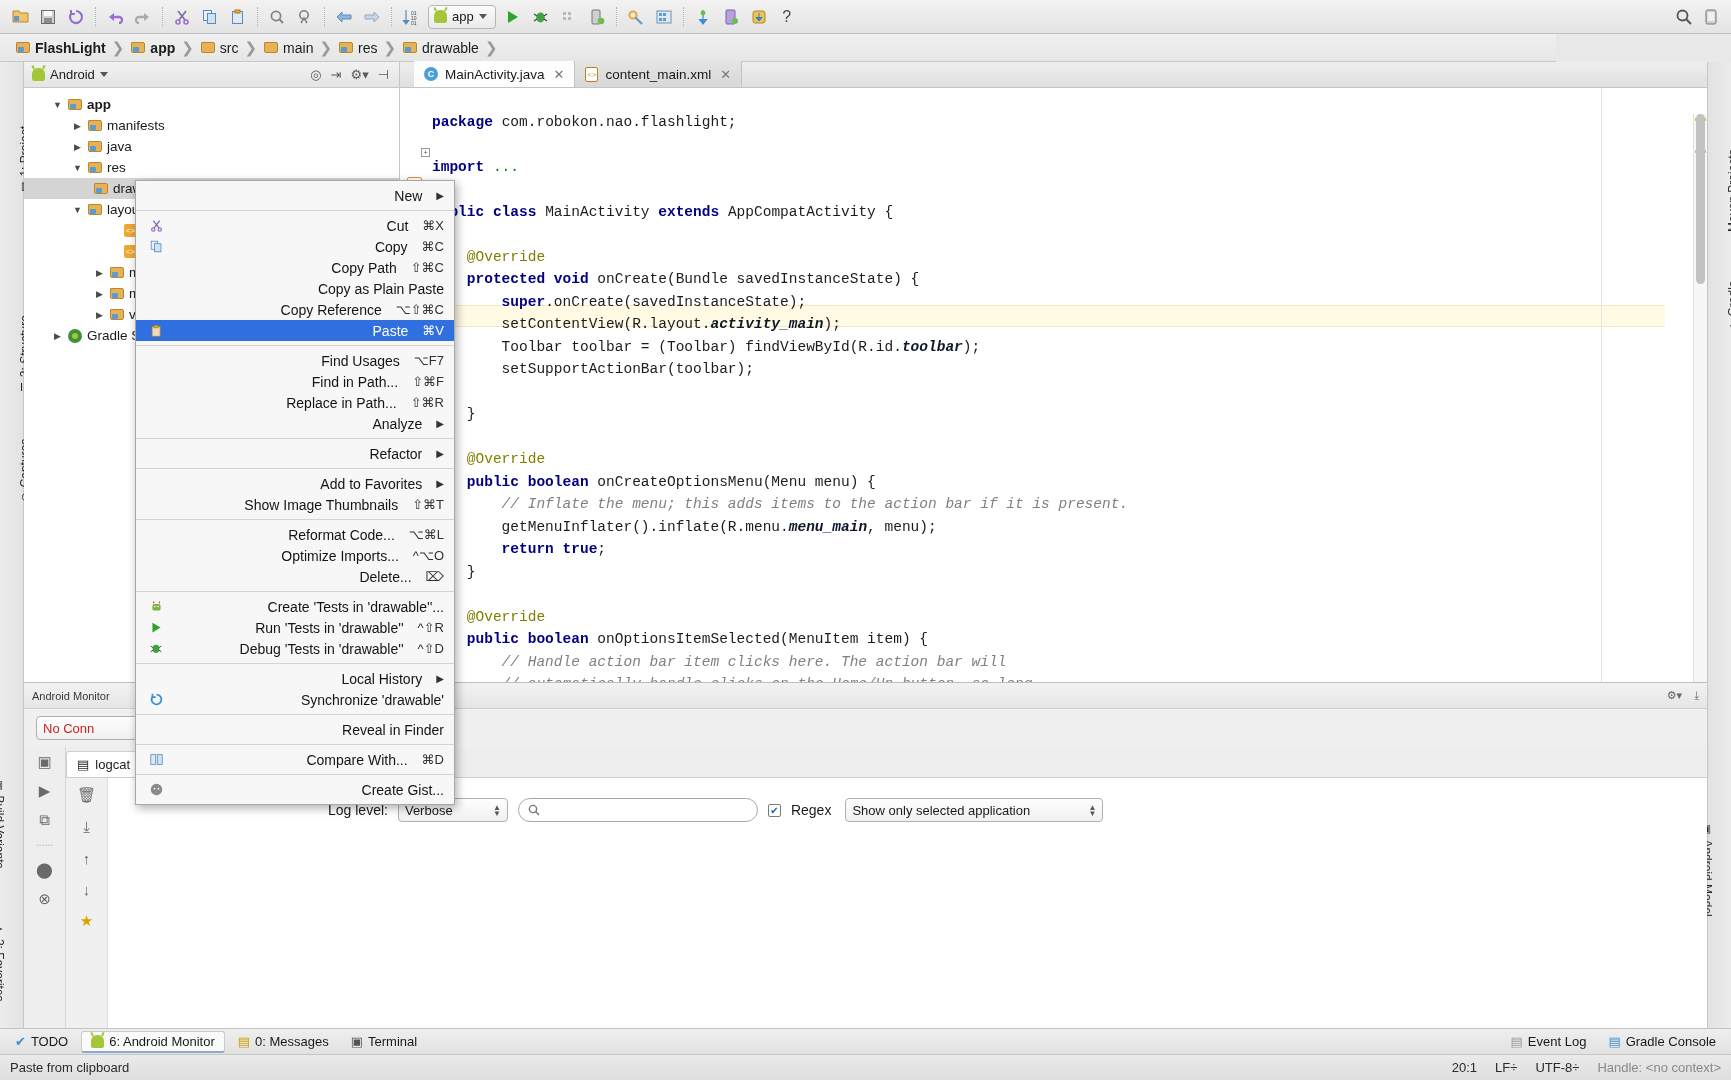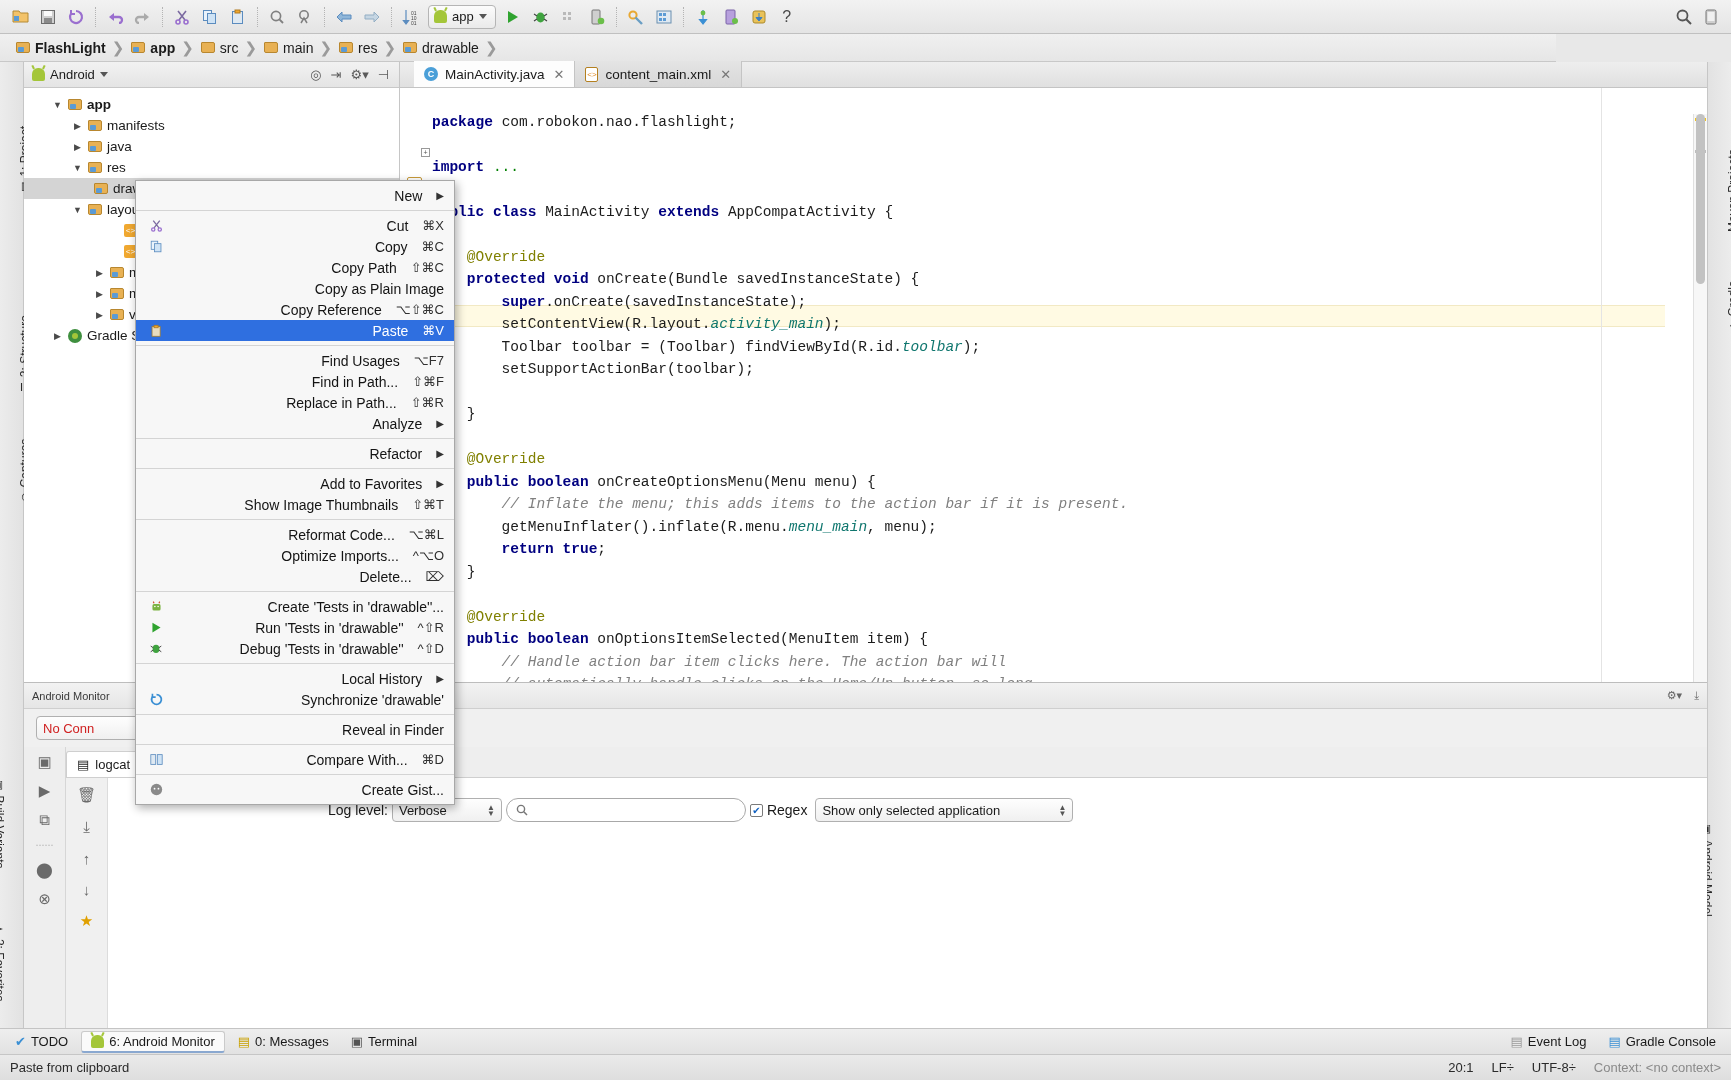--- a/index.html
+++ b/index.html
@@ -168,21 +168,21 @@
   }
   .code {
     position:absolute; left:32px; top:8px; right:42px; bottom:0;
     font-family:"Liberation Mono","DejaVu Sans Mono",monospace;
     font-size:14.5px; line-height:22.5px; white-space:pre;
     color:#1c1c1c;
   }
   .kw  { color:#000080; font-weight:bold; }
   .ann { color:#808000; }
   .cmt { color:#808080; font-style:italic; }
-  .fld { color:#0f766e; font-weight:normal; font-style:italic; }
+  .fld { color:#0f172a; font-weight:bold; font-style:italic; }
   .str { color:#008000; }
   .hl-line {
     position:absolute; left:32px; right:42px; height:22px;
     background:#fffae3; border-top:1px solid #f2e9c4;
     border-bottom:1px solid #f2e9c4;
   }
   .margin-line {
     position:absolute; top:0; bottom:0; width:1px; background:#e4e4e4;
   }
   .scroll-col {
@@ -251,21 +251,21 @@
   .lctab.dim { background:#e2e2e2; }
   .logcat-main { flex:1; display:flex; background:#fff;
     border-top:1px solid #cfcfcf; }
   .lc-left-tools {
     width:42px; background:#f0f0f0; border-right:1px solid #dcdcdc;
     display:flex; flex-direction:column; align-items:center;
     padding-top:8px; gap:14px; font-size:15px; color:#6a6a6a;
   }
   .lc-filterbar {
     position:absolute; left:84px; right:8px; top:100px; height:36px;
-    display:flex; align-items:center; gap:4px;
+    display:flex; align-items:center; gap:10px;
   }
   .lc-label { font-size:14px; color:#1a1a1a; }
   .search-field {
     width:240px; height:24px; background:#fff; border:1px solid #a8a8a8;
     border-radius:12px; display:flex; align-items:center; gap:6px;
     padding:0 9px; font-size:12px; color:#888;
   }
   .chk {
     width:13px;height:13px;background:#fff;border:1px solid #7a7a7a;
     border-radius:2px;display:flex;align-items:center;justify-content:center;
@@ -818,21 +818,21 @@
     </div>
   </div>
 
   <div class="statusbar">
     <span>Paste from clipboard</span>
     <div class="sb-right">
       <span>20:1</span>
       <span>LF÷</span>
       <span>UTF-8÷</span>
       <span class="sb-dim">
-        <span>Context:</span>
+        <span>Handle:</span>
         <span>&lt;no context&gt;</span>
       </span>
     </div>
   </div>
 
   <div class="ctxmenu" id="ctxmenu">
       <div class="mi">
         <span class="mi-ico"></span>
         <span class="mi-label">New</span>
         <span class="mi-arrow">▶</span>
@@ -859,21 +859,21 @@
         <span class="mi-label">Copy</span>
         <span class="mi-short">⌘C</span>
       </div>
       <div class="mi">
         <span class="mi-ico"></span>
         <span class="mi-label">Copy Path</span>
         <span class="mi-short">⇧⌘C</span>
       </div>
       <div class="mi">
         <span class="mi-ico"></span>
-        <span class="mi-label">Copy as Plain Image</span>
+        <span class="mi-label">Copy as Plain Paste</span>
       </div>
       <div class="mi">
         <span class="mi-ico"></span>
         <span class="mi-label">Copy Reference</span>
         <span class="mi-short">⌥⇧⌘C</span>
       </div>
       <div class="mi sel">
         <span class="mi-ico">
           <svg width="13" height="14" viewBox="0 0 16 16">
             <rect x="2.5" y="2.5" width="10" height="12" fill="#e8dcc0" stroke="#a07a30"></rect>

